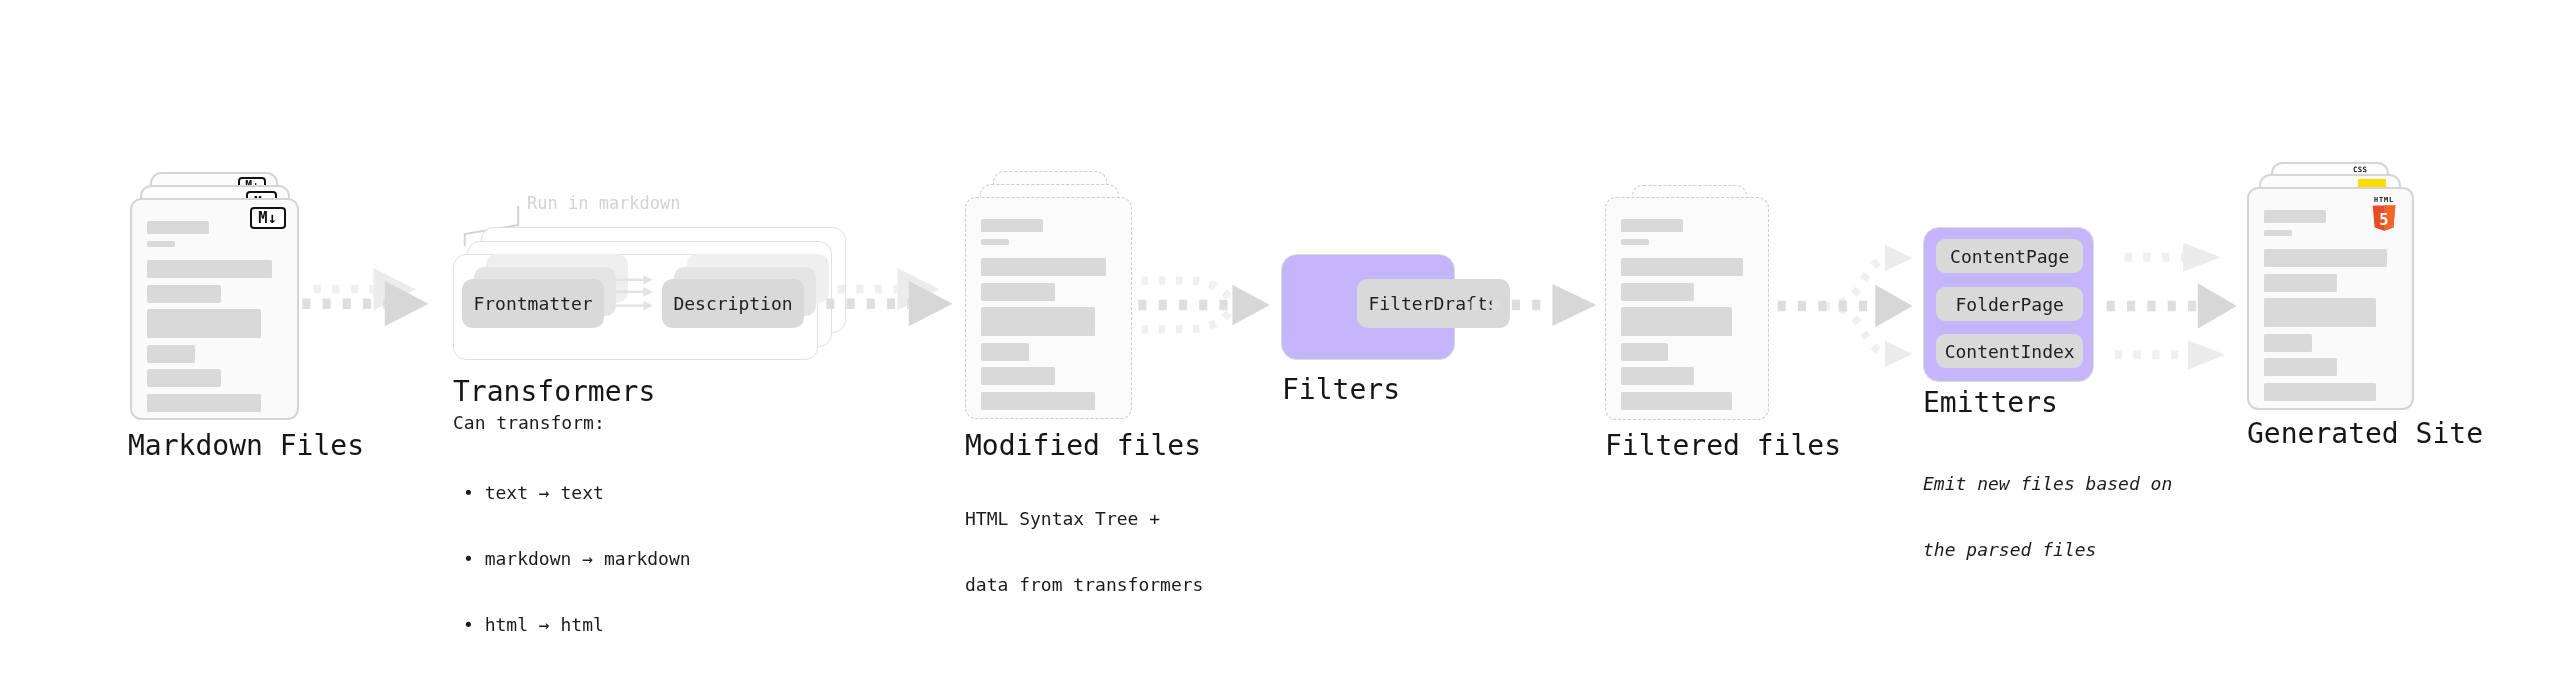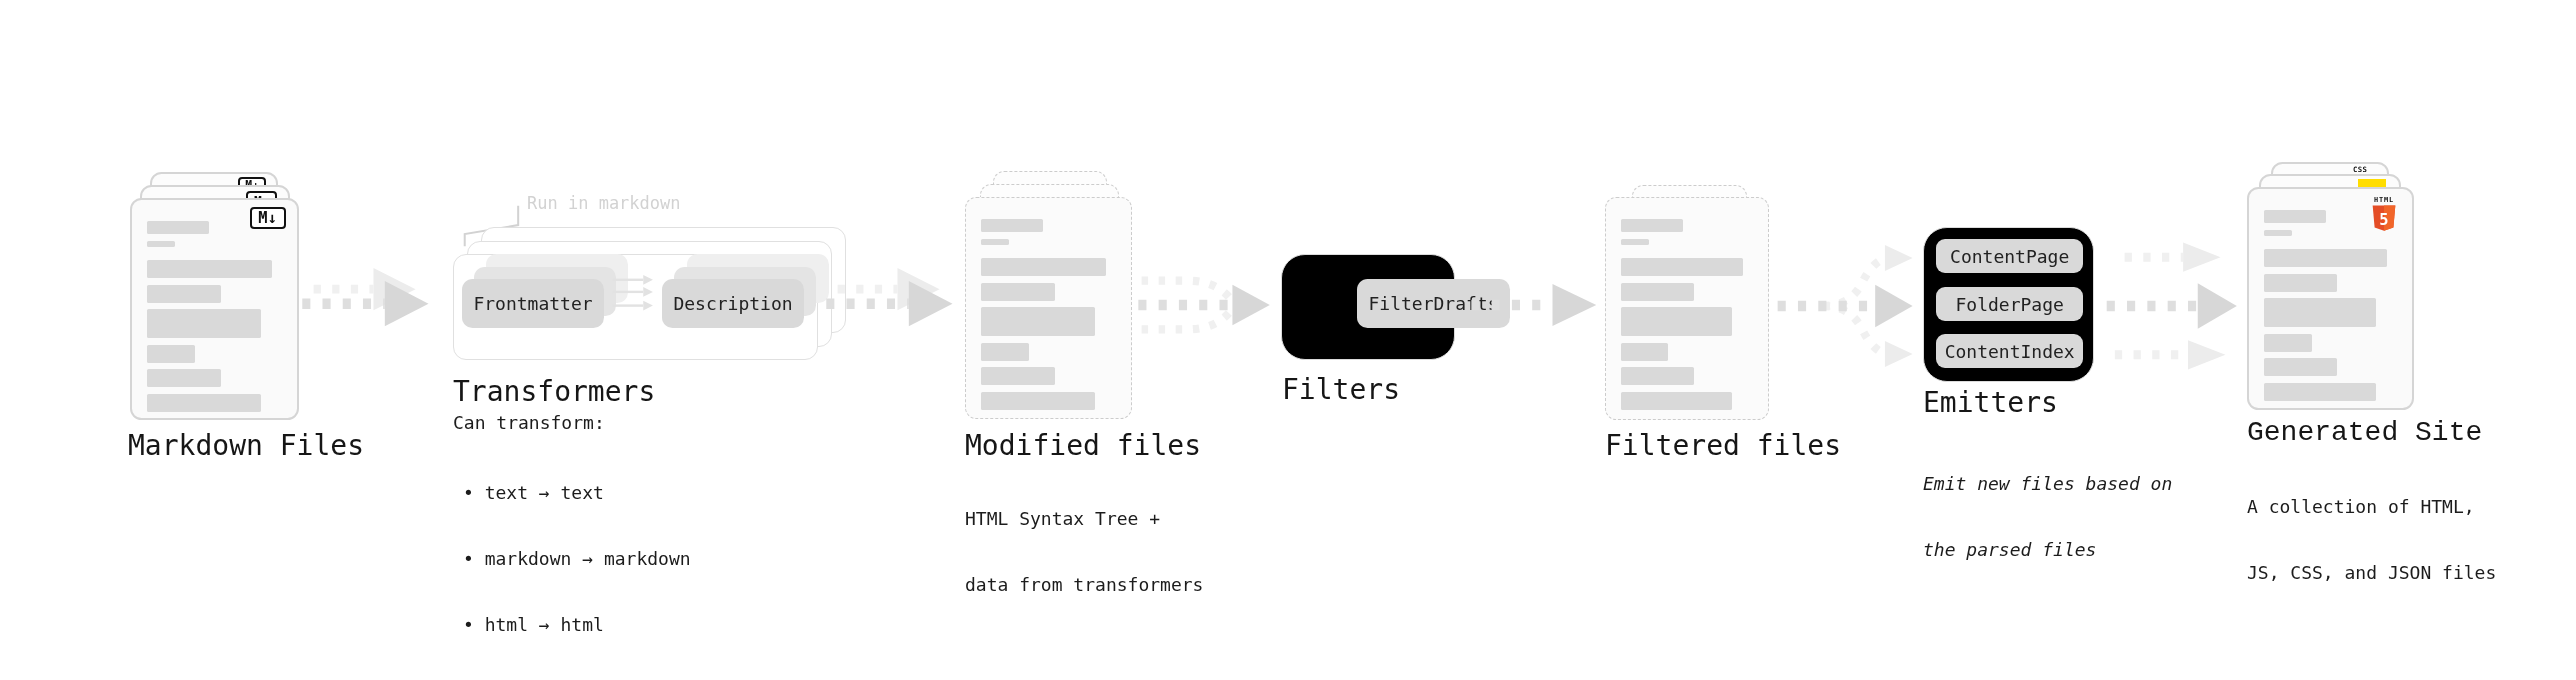--- a/index.html
+++ b/index.html
@@ -47,21 +47,21 @@
   .css-badge{position:absolute;right:14.6px;top:1.6px;width:24.4px;text-align:center;}
   .css-badge .txt{font-size:7.3px;font-weight:bold;color:#111;letter-spacing:0.4px;line-height:7.3px;display:block;}
   .css-badge .bar-u{height:2.8px;background:var(--css_blue,#2864f0);margin-top:0.8px;border-radius:0.8px;}
   .js-badge{position:absolute;right:13px;top:3.3px;width:28px;height:16.3px;background:var(--js_yellow,#fd0);}
   .html5-badge{position:absolute;right:11.4px;top:5.7px;}
   .h5word{font:bold 8.5px "DejaVu Sans Mono","Liberation Mono",monospace;fill:#111;letter-spacing:1px;}
   .h5num{font:bold 19px "DejaVu Sans Mono","Liberation Mono",monospace;fill:#ffffff;}
 
   
   .tcard{position:absolute;width:365px;height:106px;background:#ffffff;border:1.6px solid var(--card_border,#e0e0e0);border-radius:13px;}
-  .proc-card{position:absolute;background:#000000;border:1.6px solid #dbdbdb;border-radius:24px;}
+  .proc-card{position:absolute;background:#c4b5fd;border:1.6px solid #dbdbdb;border-radius:16px;}
 
   .pill{position:absolute;width:142px;height:49px;border-radius:10.6px;display:flex;align-items:center;justify-content:center;
     font-size:18px;color:var(--pill_text,#222);}
   .pill.c1{background:var(--pill,#d9d9d9);}
   .pill.c2{background:var(--pill2,#e4e4e4);color:transparent;}
   .pill.c3{background:var(--pill3,#efefef);color:transparent;}
 
   .epill{position:absolute;left:12.2px;width:147px;height:34px;border-radius:9px;background:var(--pill,#d9d9d9);
     display:flex;align-items:center;justify-content:center;font-size:18px;color:var(--pill_text,#222);}
 
@@ -211,25 +211,21 @@
       <div class="bar b7"></div>
       <div class="bar b8"></div>
     </div>
     <svg class="html5-badge" width="34" height="39" viewBox="0 0 42 48">
       <text class="h5word" x="21" y="9" text-anchor="middle">HTML</text>
       <path d="M7 13 L35 13 L32.6 40 L21 44 L9.4 40 Z" fill="#e44d26"></path>
       <path d="M21 13 L35 13 L32.6 40 L21 44 Z" fill="#f16529"></path>
       <text class="h5num" x="21" y="37" text-anchor="middle">5</text>
     </svg>
   </div>
-  <div class="stage-title" style="left:2247px;top:417px;font-family:Liberation Mono, monospace;">Generated Site</div>
-  <div class="stage-desc" style="left:2247px;top:452px;">
-    <span>A collection of HTML,</span>
-    <span>JS, CSS, and JSON files</span>
-  </div>
+  <div class="stage-title" style="left:2247px;top:417px;">Generated Site</div>
 
   <svg class="abs" style="left:302px;top:260px;" width="130" height="89" viewBox="0 0 160 110">
     <line class="dl" x1="14" y1="36" x2="88" y2="36"></line>
       <polygon class="hl" points="88,10 140,36 88,62"></polygon>
     <line class="dm" x1="0" y1="54" x2="102" y2="54"></line>
       <polygon class="hm" points="102,26 156,54 102,82"></polygon>
   </svg>
 
   <svg class="abs" style="left:826px;top:260px;" width="130" height="89" viewBox="0 0 160 110">
     <line class="dl" x1="14" y1="36" x2="88" y2="36"></line>

